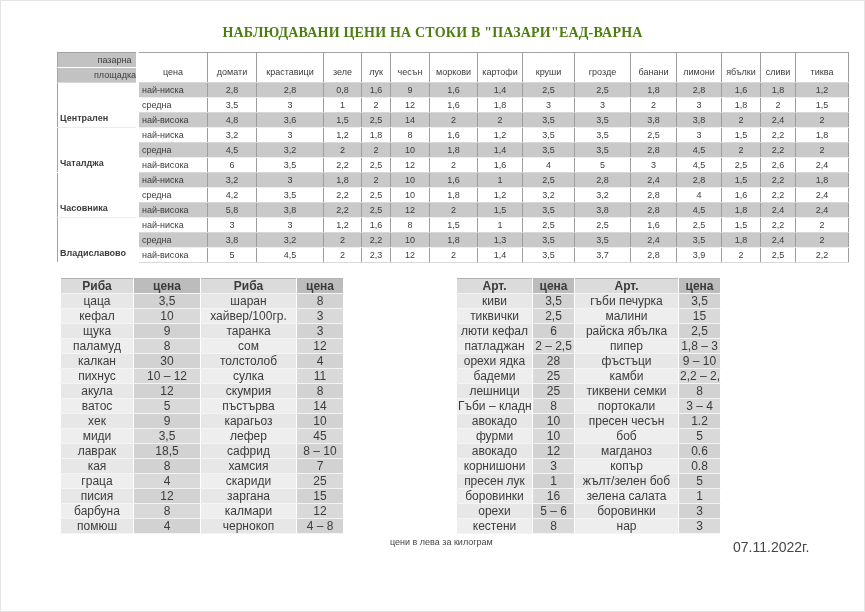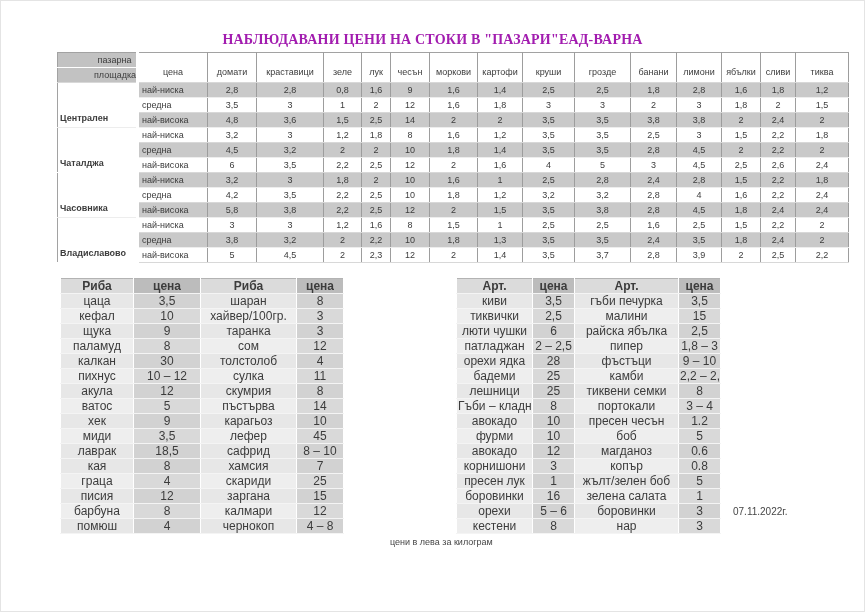--- a/index.html
+++ b/index.html
@@ -1,20 +1,20 @@
 <!DOCTYPE html>
 <html><head>
 <meta charset="utf-8">
 <style>
   html,body{margin:0;padding:0;background:#fff;}
   .page{position:relative;width:865px;height:612px;background:#ffffff;overflow:hidden;
         box-shadow:inset 0 0 0 1px #e4e4e4;font-family:"Liberation Sans",sans-serif;}
   .title{position:absolute;top:25px;left:0;width:100%;text-align:center;
          font-family:"Liberation Serif",serif;font-size:14px;font-weight:bold;
-         letter-spacing:.2px;color:#a21caf;margin-top:7px;}
+         letter-spacing:.2px;color:#4d7c0f;}
   
   table{border-collapse:collapse;table-layout:fixed;}
   .main{position:absolute;left:57px;top:52px;width:791px;font-size:9px;color:#3c3c3c;
         border:1px solid #a2a2a2;}
   .main td{height:14px;line-height:14px;border-right:1px solid #9d9d9d;
            border-bottom:1px solid #d8d8d8;text-align:center;padding:0 1px;
            overflow:hidden;white-space:nowrap;}
   .main tr.g td{background:#c9c9c9;border-bottom:1px solid #ededed;}
   .main tr.w td{background:#ffffff;}
   .main td.corner{background:#c2c2c2;border-right:3px solid #ffffff;text-align:center;padding-left:36px;}
@@ -32,21 +32,21 @@
   .sub td.n{background:#e7e7e7;}
   .sub td.p{background:#d2d2d2;}
   .sub tr.alt td.n{background:#eeeeee;}
   .sub tr.alt td.p{background:#d9d9d9;}
   .sub tr.hr td{font-weight:bold;}
   .sub tr.hr td.n{background:#dbdbdb;}
   .sub tr.hr td.p{background:#bcbcbc;}
   #fish-tbl{left:60px;width:283px;}
   #art-tbl{left:456px;width:264px;}
   .note{position:absolute;left:390px;top:537px;font-size:9px;color:#464646;}
-  .date{position:absolute;left:733px;top:506px;font-size:10px;color:#464646;}
+  .date{position:absolute;left:733px;top:539px;font-size:14px;color:#464646;}
 </style>
 </head>
 <body>
 
 <div class="page">
   <div class="title">НАБЛЮДАВАНИ ЦЕНИ НА СТОКИ В "ПАЗАРИ"ЕАД-ВАРНА</div>
 
   <table class="main" id="main-tbl">
     <colgroup>
       <col style="width:80px">
@@ -434,21 +434,21 @@
           <td class="n">гъби печурка</td>
           <td class="p">3,5</td>
         </tr>
         <tr class="alt">
           <td class="n">тиквички</td>
           <td class="p">2,5</td>
           <td class="n">малини</td>
           <td class="p">15</td>
         </tr>
         <tr>
-          <td class="n">люти чушки</td>
+          <td class="n">люти кефал</td>
           <td class="p">6</td>
           <td class="n">райска ябълка</td>
           <td class="p">2,5</td>
         </tr>
         <tr class="alt">
           <td class="n">патладжан</td>
           <td class="p">2 – 2,5</td>
           <td class="n">пипер</td>
           <td class="p">1,8 – 3</td>
         </tr>

